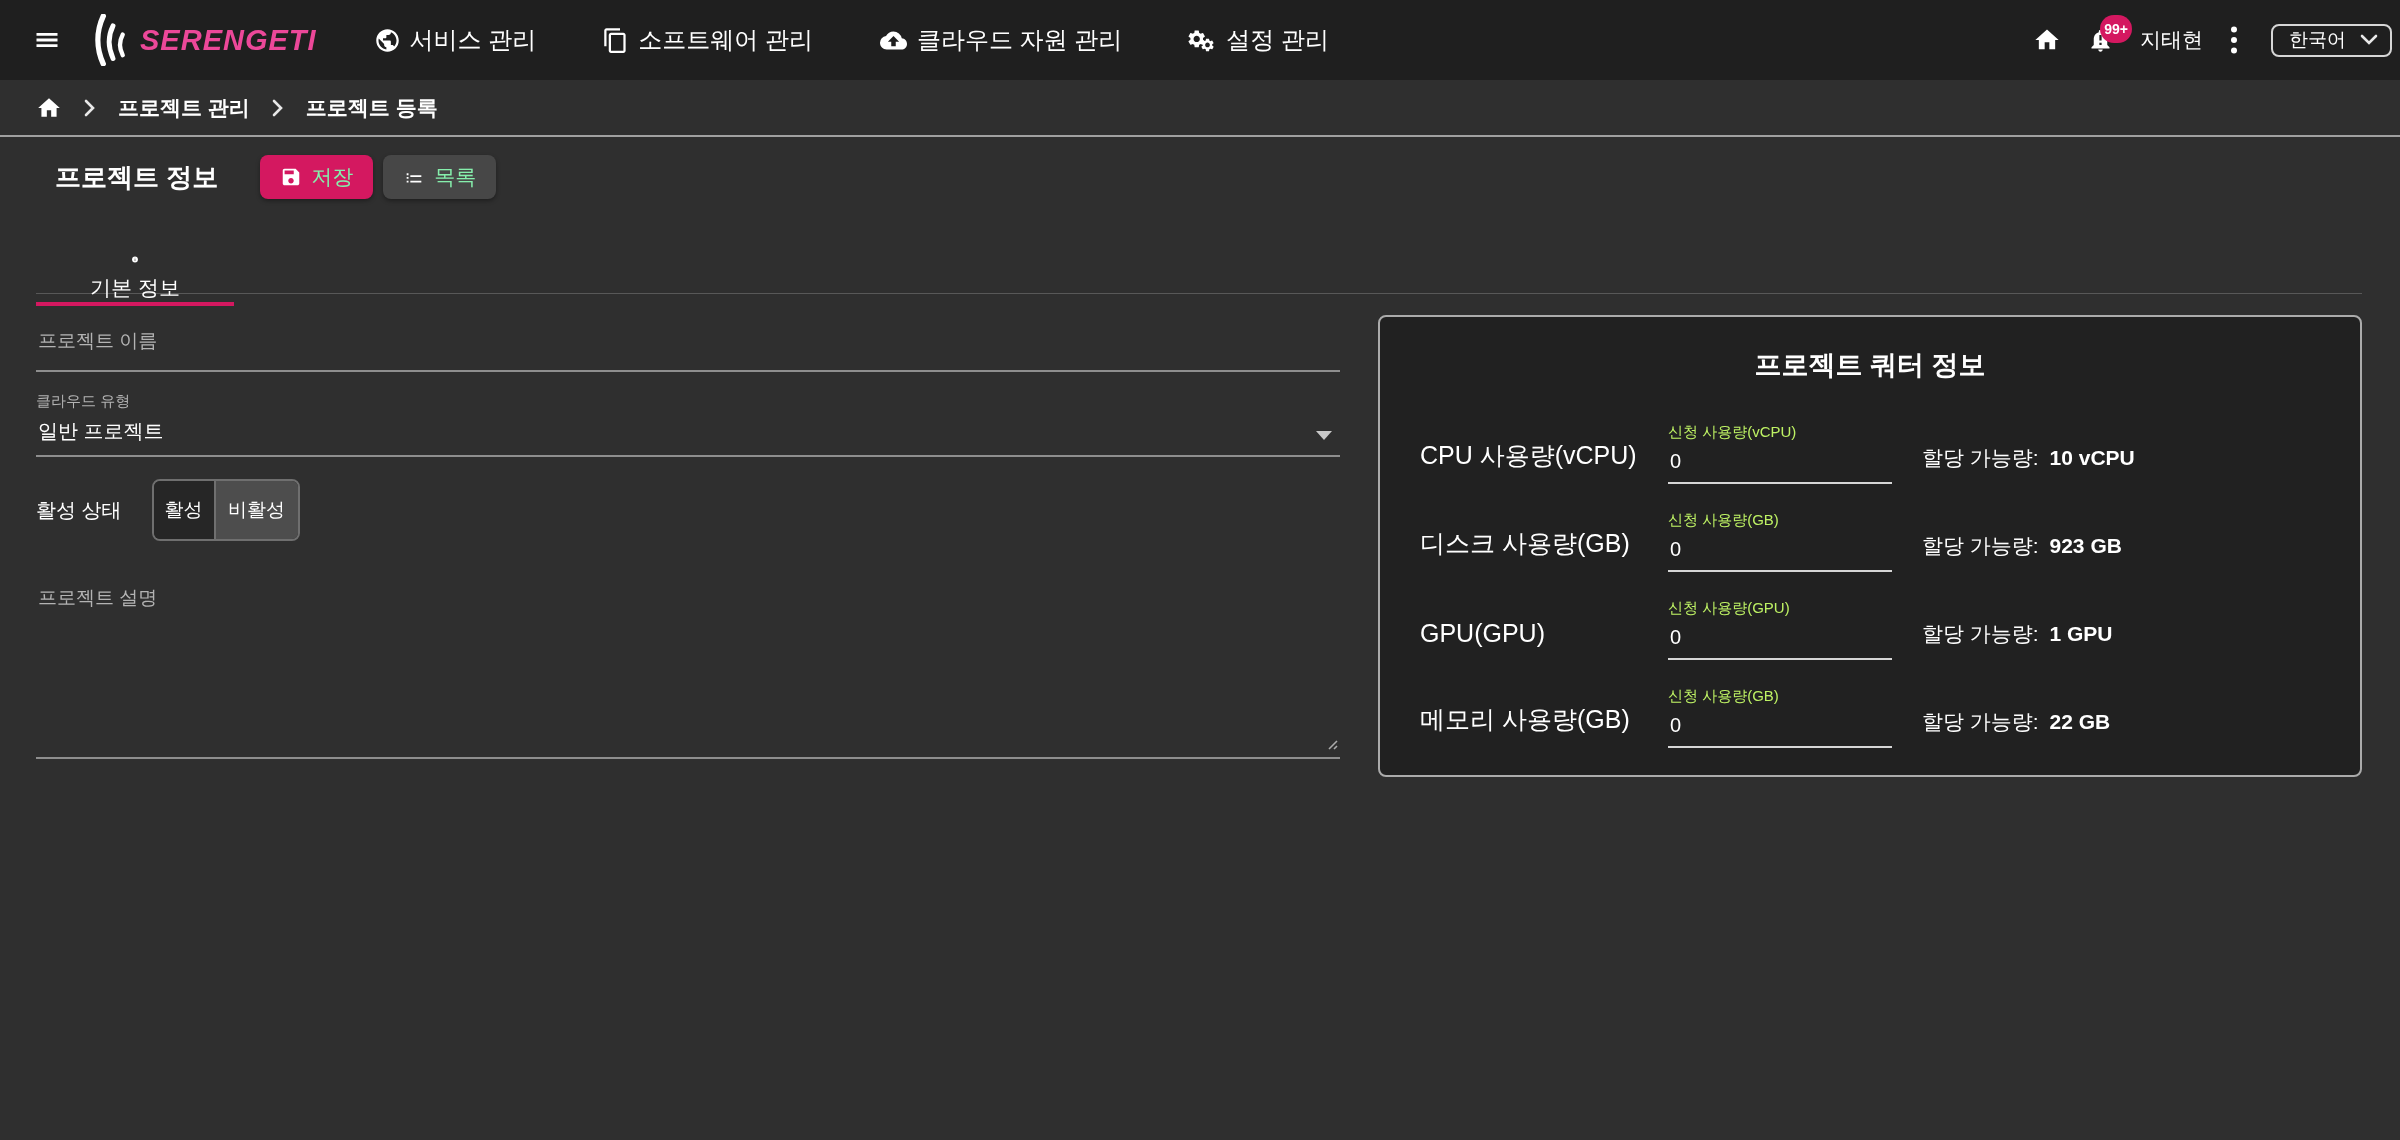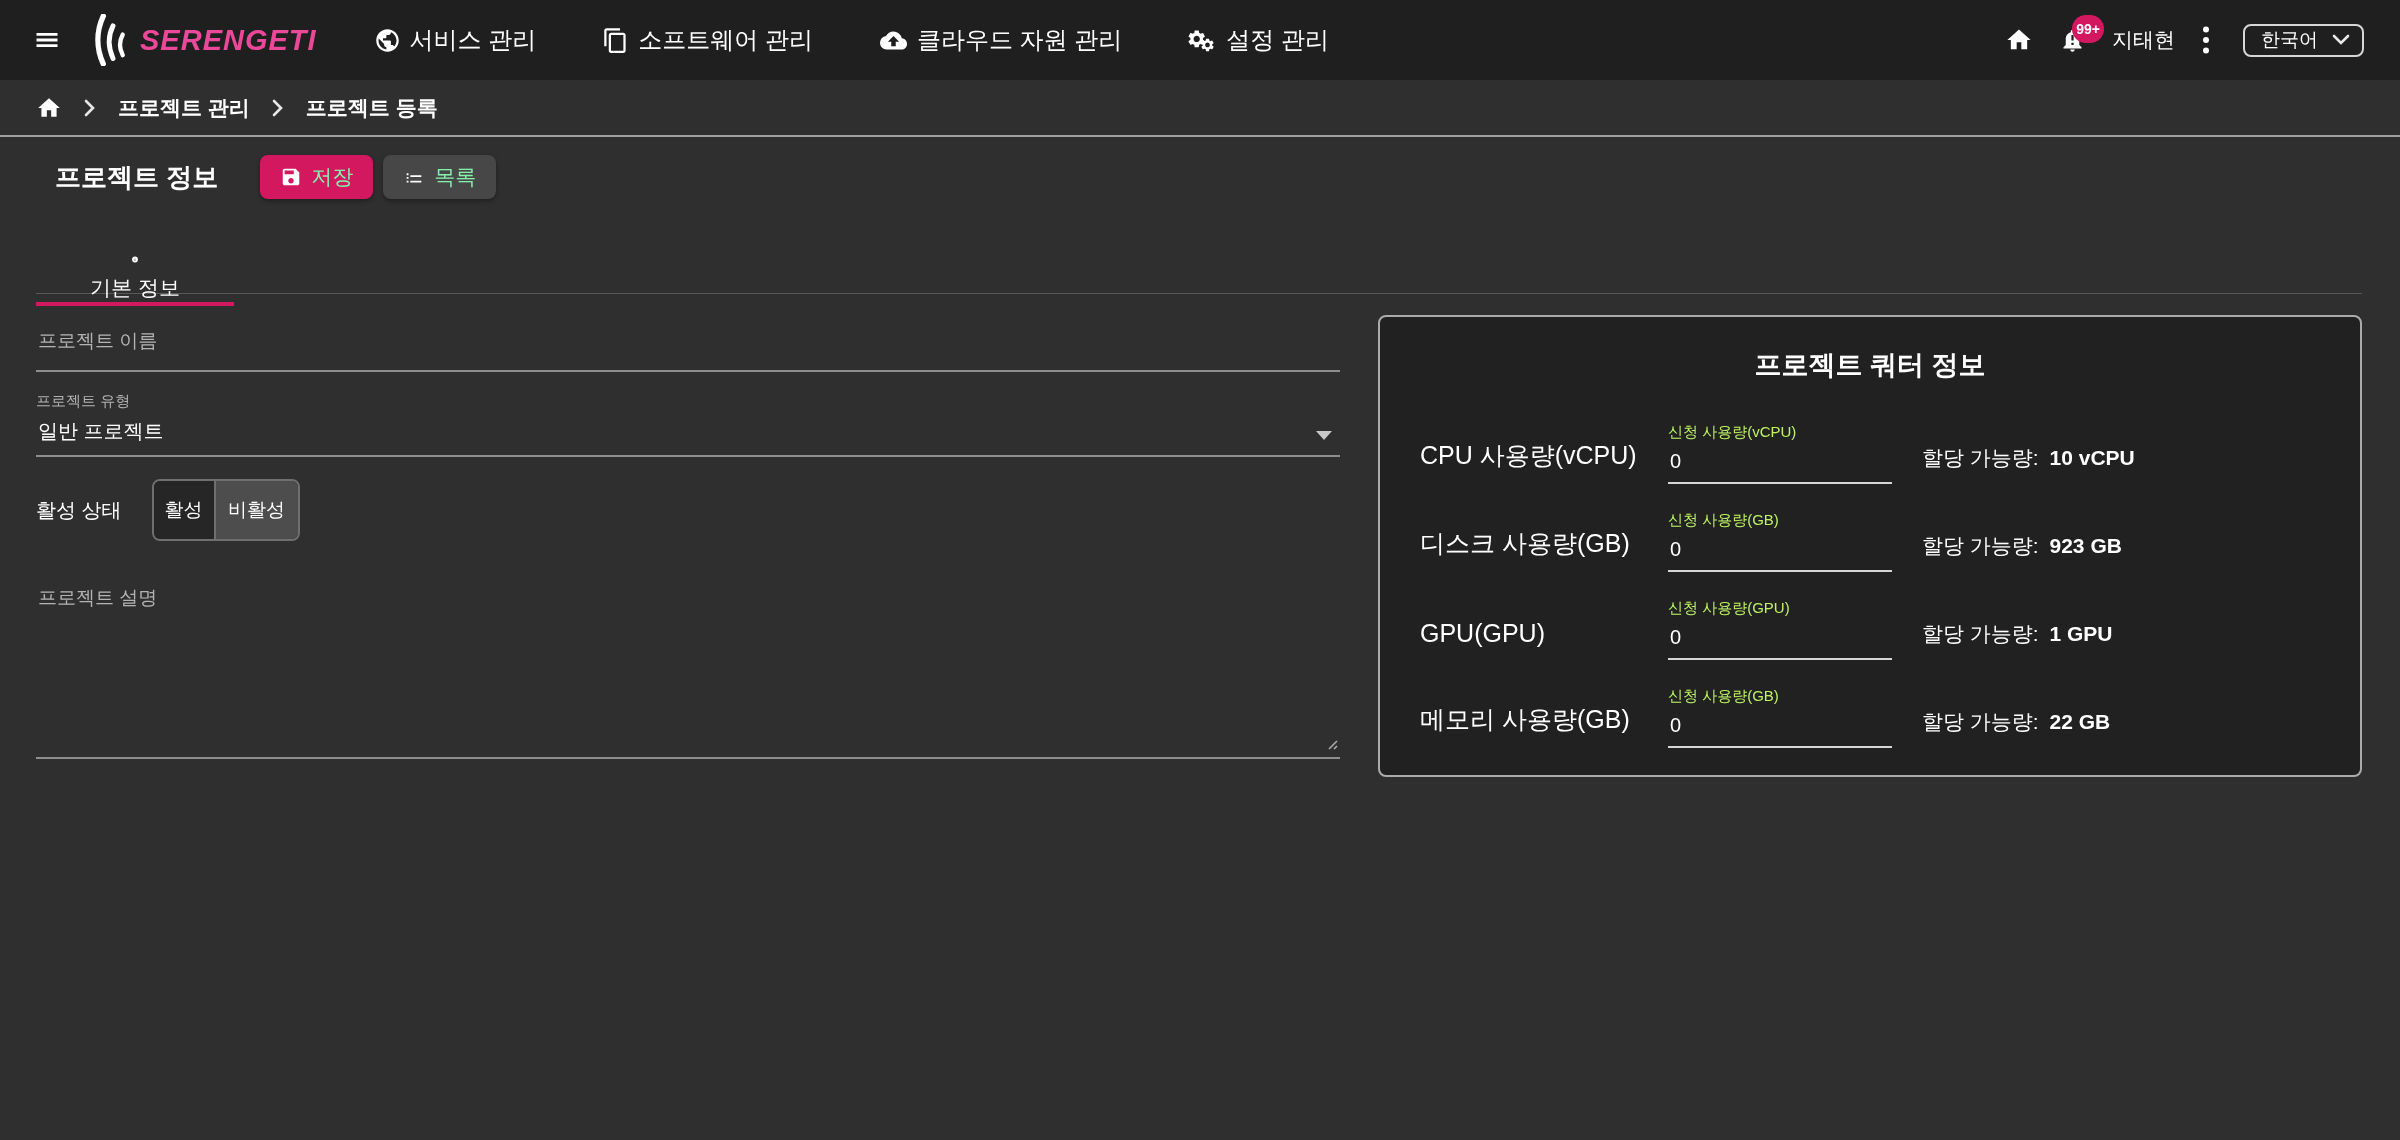--- a/index.html
+++ b/index.html
@@ -20,21 +20,21 @@
   .hamburger { margin-left:33px; }
   .logo { margin-left:33px; display:flex; align-items:center; gap:8px; cursor:pointer; }
   .logo-text {
     font-size:29px; font-weight:800; font-style:italic; letter-spacing:1px; color:#ec4899;
   }
   .topmenu { display:flex; gap:66px; margin-left:57px; }
   .menu-item {
     display:flex; align-items:center; gap:9px;
     color:#fff; font-size:24px; text-decoration:none; cursor:pointer; white-space:nowrap;
   }
-  .nav-right { margin-left:auto; display:flex; align-items:center; gap:26px; padding-right:36px; }
+  .nav-right { margin-left:auto; display:flex; align-items:center; gap:26px; padding-right:8px; }
   .bell-wrap { position:relative; }
   .badge {
     position:absolute; top:-12px; right:-18px;
     min-width:28px; height:28px; padding:0 4px;
     background:#d41860; border-radius:14px;
     display:flex; align-items:center; justify-content:center;
     font-size:14px; font-weight:700; color:#fff;
   }
   .user-name { font-size:21px; color:#fff; }
   .lang-select {
@@ -274,21 +274,21 @@
   </div>
 
   <div class="body-grid">
 
     <section class="form-col">
       <div class="field field-name">
         <input placeholder="프로젝트 이름" style="">
       </div>
 
       <div class="field field-select">
-        <label class="float-label">프로젝트 유형</label>
+        <label class="float-label">클라우드 유형</label>
         <div class="select-line">
           <span class="select-value">일반 프로젝트</span>
           <span class="caret"></span>
         </div>
       </div>
 
       <div class="field field-status">
         <span class="status-label">활성 상태</span>
         <div class="toggle-group">
           <button class="toggle active">활성</button>

